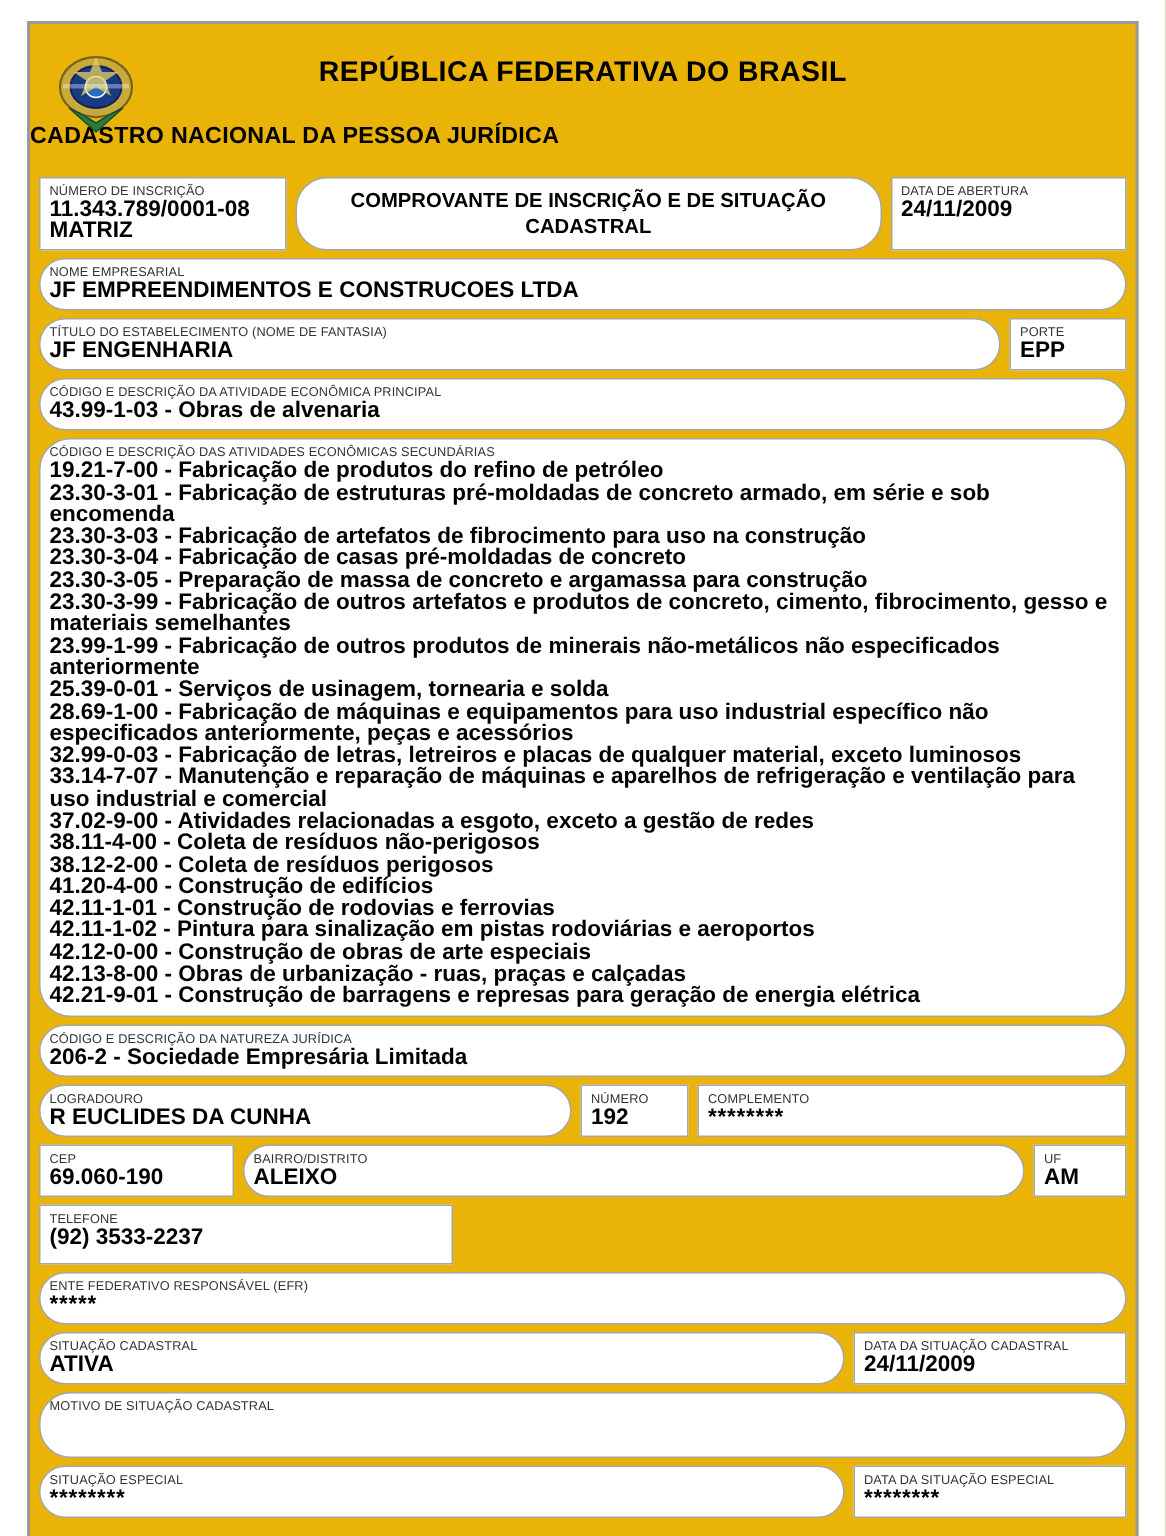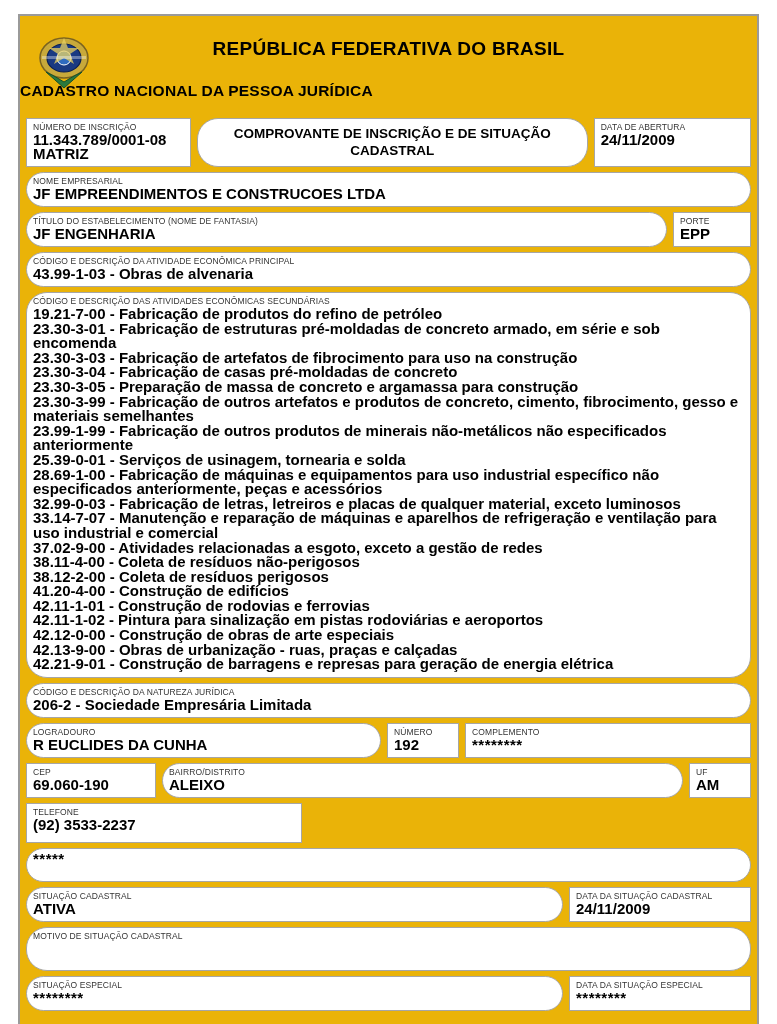--- a/index.html
+++ b/index.html
@@ -161,21 +161,21 @@
             <div class="val">28.69-1-00 - Fabricação de máquinas e equipamentos para uso industrial específico não especificados anteriormente, peças e acessórios</div>
             <div class="val">32.99-0-03 - Fabricação de letras, letreiros e placas de qualquer material, exceto luminosos</div>
             <div class="val">33.14-7-07 - Manutenção e reparação de máquinas e aparelhos de refrigeração e ventilação para uso industrial e comercial</div>
             <div class="val">37.02-9-00 - Atividades relacionadas a esgoto, exceto a gestão de redes</div>
             <div class="val">38.11-4-00 - Coleta de resíduos não-perigosos</div>
             <div class="val">38.12-2-00 - Coleta de resíduos perigosos</div>
             <div class="val">41.20-4-00 - Construção de edifícios</div>
             <div class="val">42.11-1-01 - Construção de rodovias e ferrovias</div>
             <div class="val">42.11-1-02 - Pintura para sinalização em pistas rodoviárias e aeroportos</div>
             <div class="val">42.12-0-00 - Construção de obras de arte especiais</div>
-            <div class="val">42.13-9-00 - Obras de urbanização - ruas, praças e calçadas</div>
+            <div class="val">42.13-8-00 - Obras de urbanização - ruas, praças e calçadas</div>
             <div class="val">42.21-9-01 - Construção de barragens e represas para geração de energia elétrica</div>
           </div>
       </div>
     </div>
 
     <div class="rowbox">
       <div class="box full">
         <div class="lbl">CÓDIGO E DESCRIÇÃO DA NATUREZA JURÍDICA</div>
         <div class="val">206-2 - Sociedade Empresária Limitada</div>
       </div>
@@ -213,20 +213,21 @@
 
     <div class="rowbox">
       <div class="box" style="width:276px;min-height:40px">
         <div class="lbl">TELEFONE</div>
         <div class="val">(92) 3533-2237</div>
       </div>
     </div>
 
     <div class="rowbox">
       <div class="box full">
+        <div class="lbl">ENTE FEDERATIVO RESPONSÁVEL (EFR)</div>
         <div class="val dots">*****</div>
       </div>
     </div>
 
     <div class="rowbox">
       <div class="box full">
         <div class="lbl">SITUAÇÃO CADASTRAL</div>
         <div class="val">ATIVA</div>
       </div>
       <div class="box" style="width:182px">

